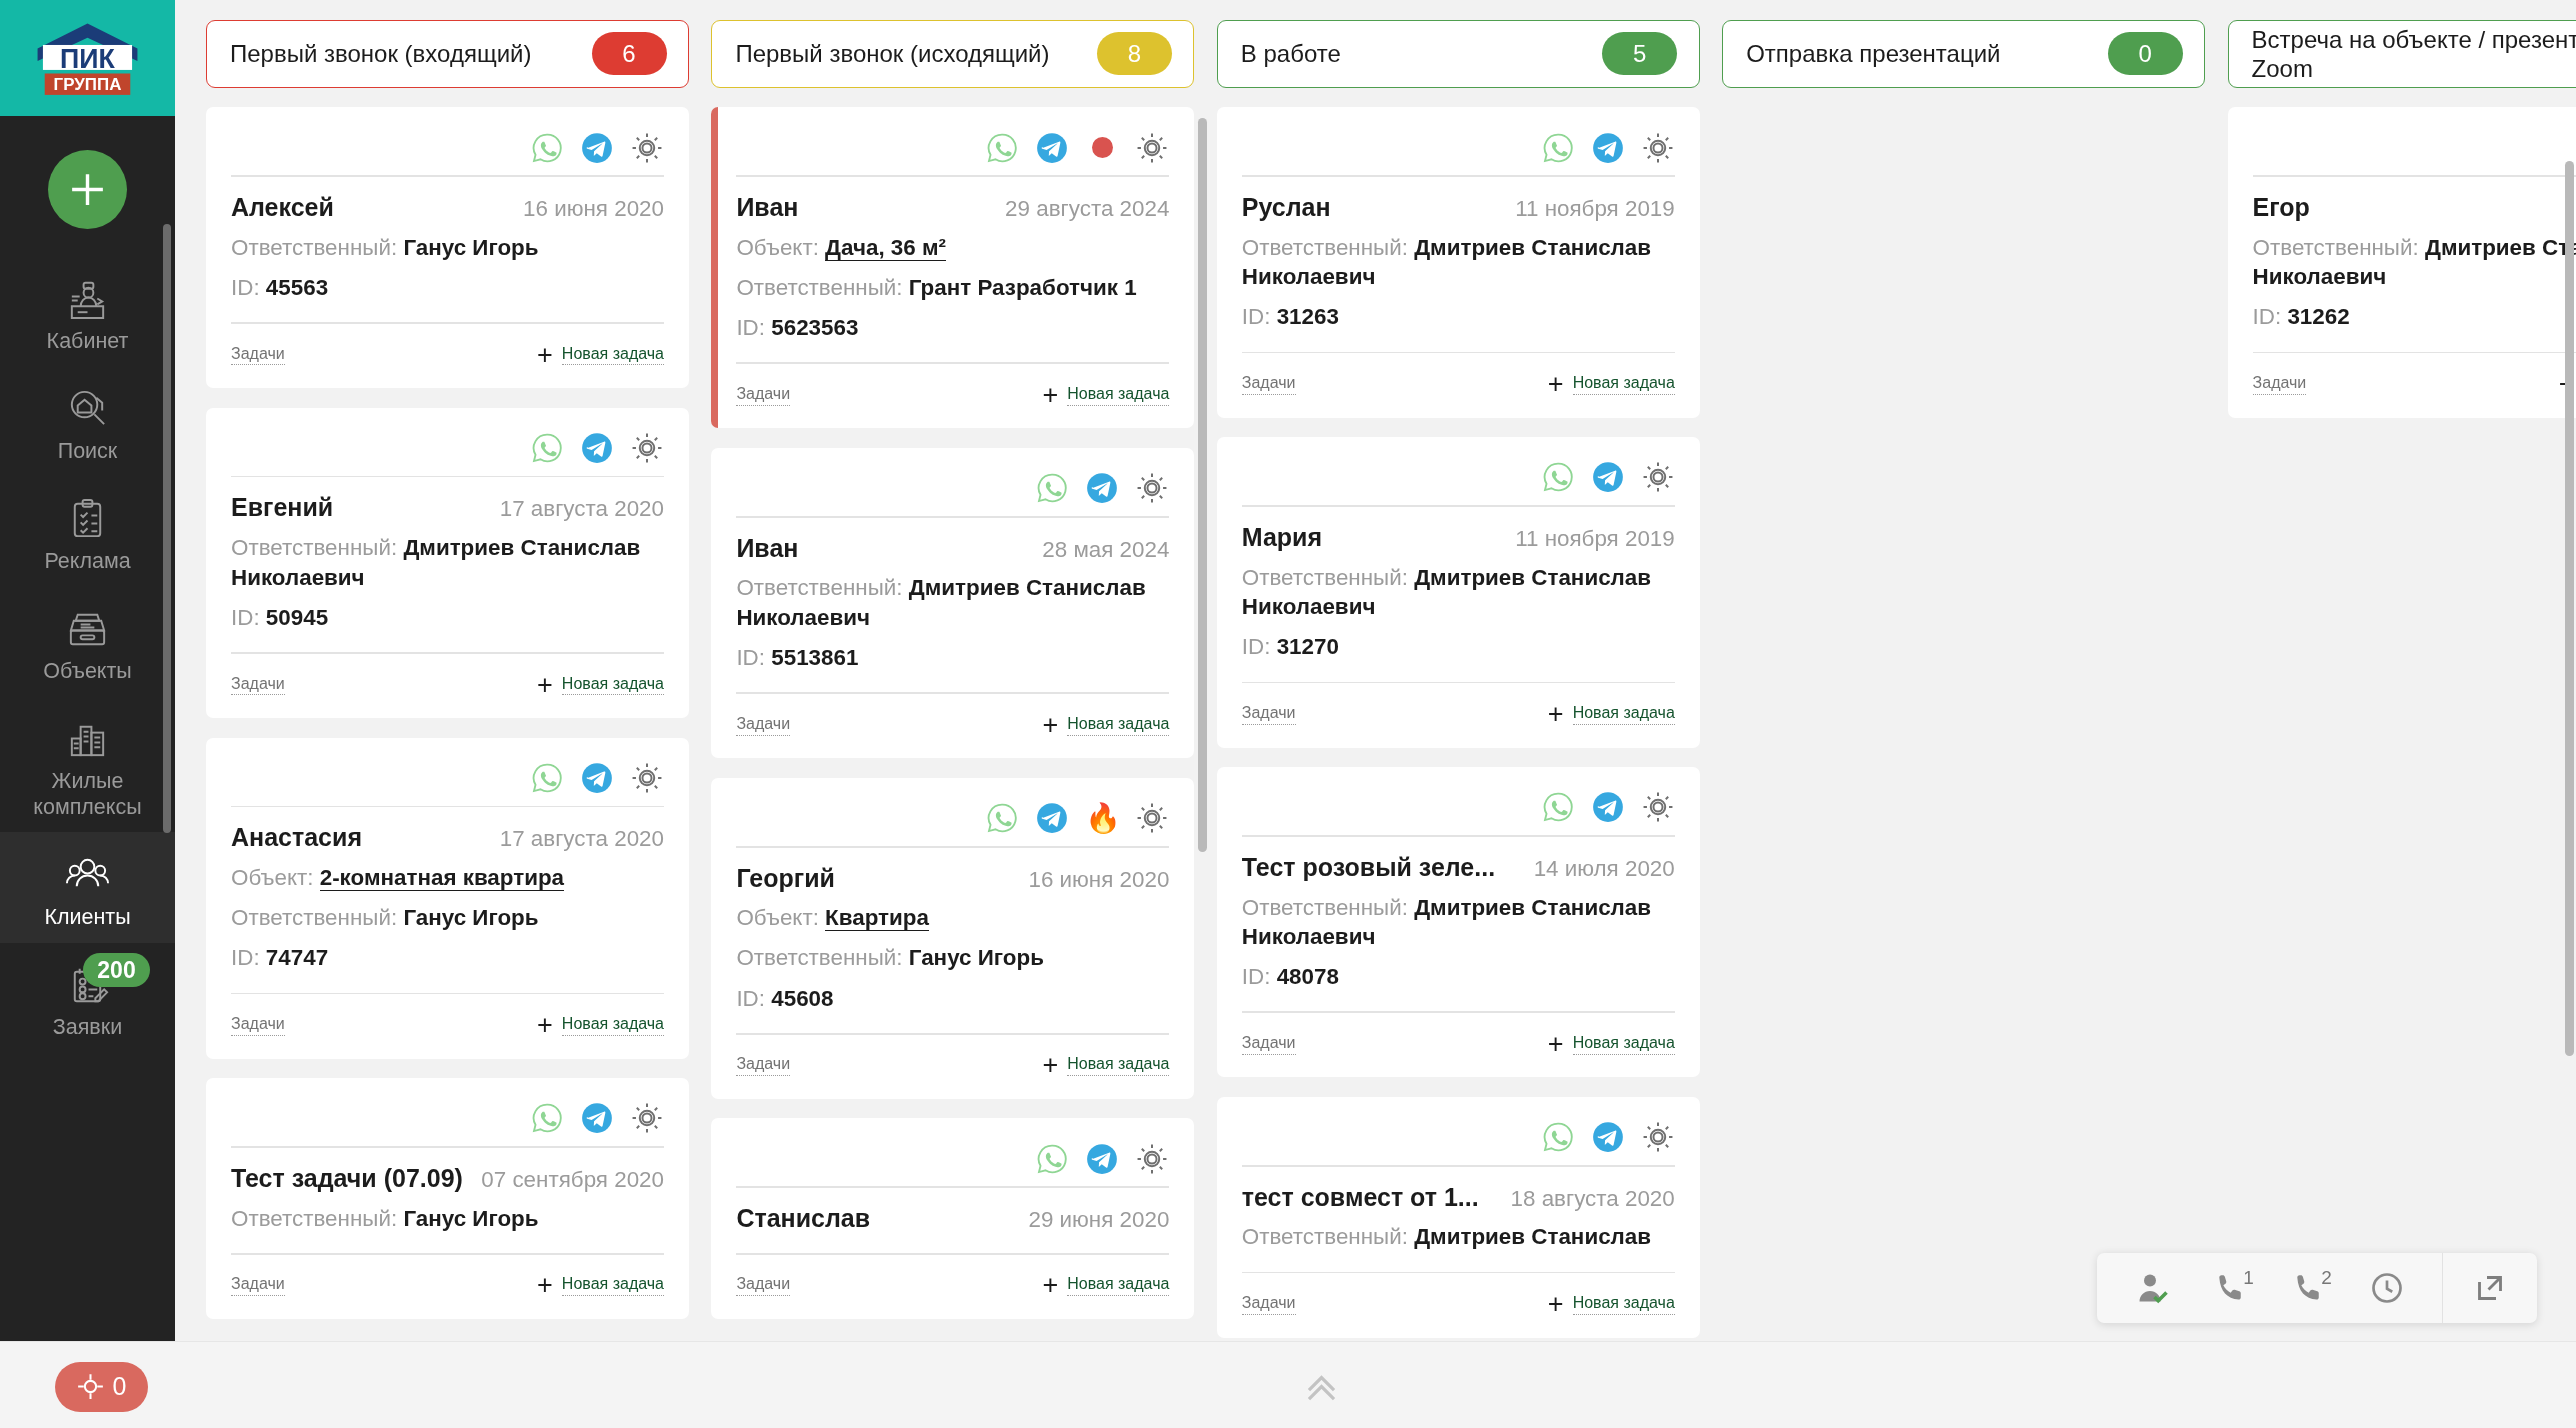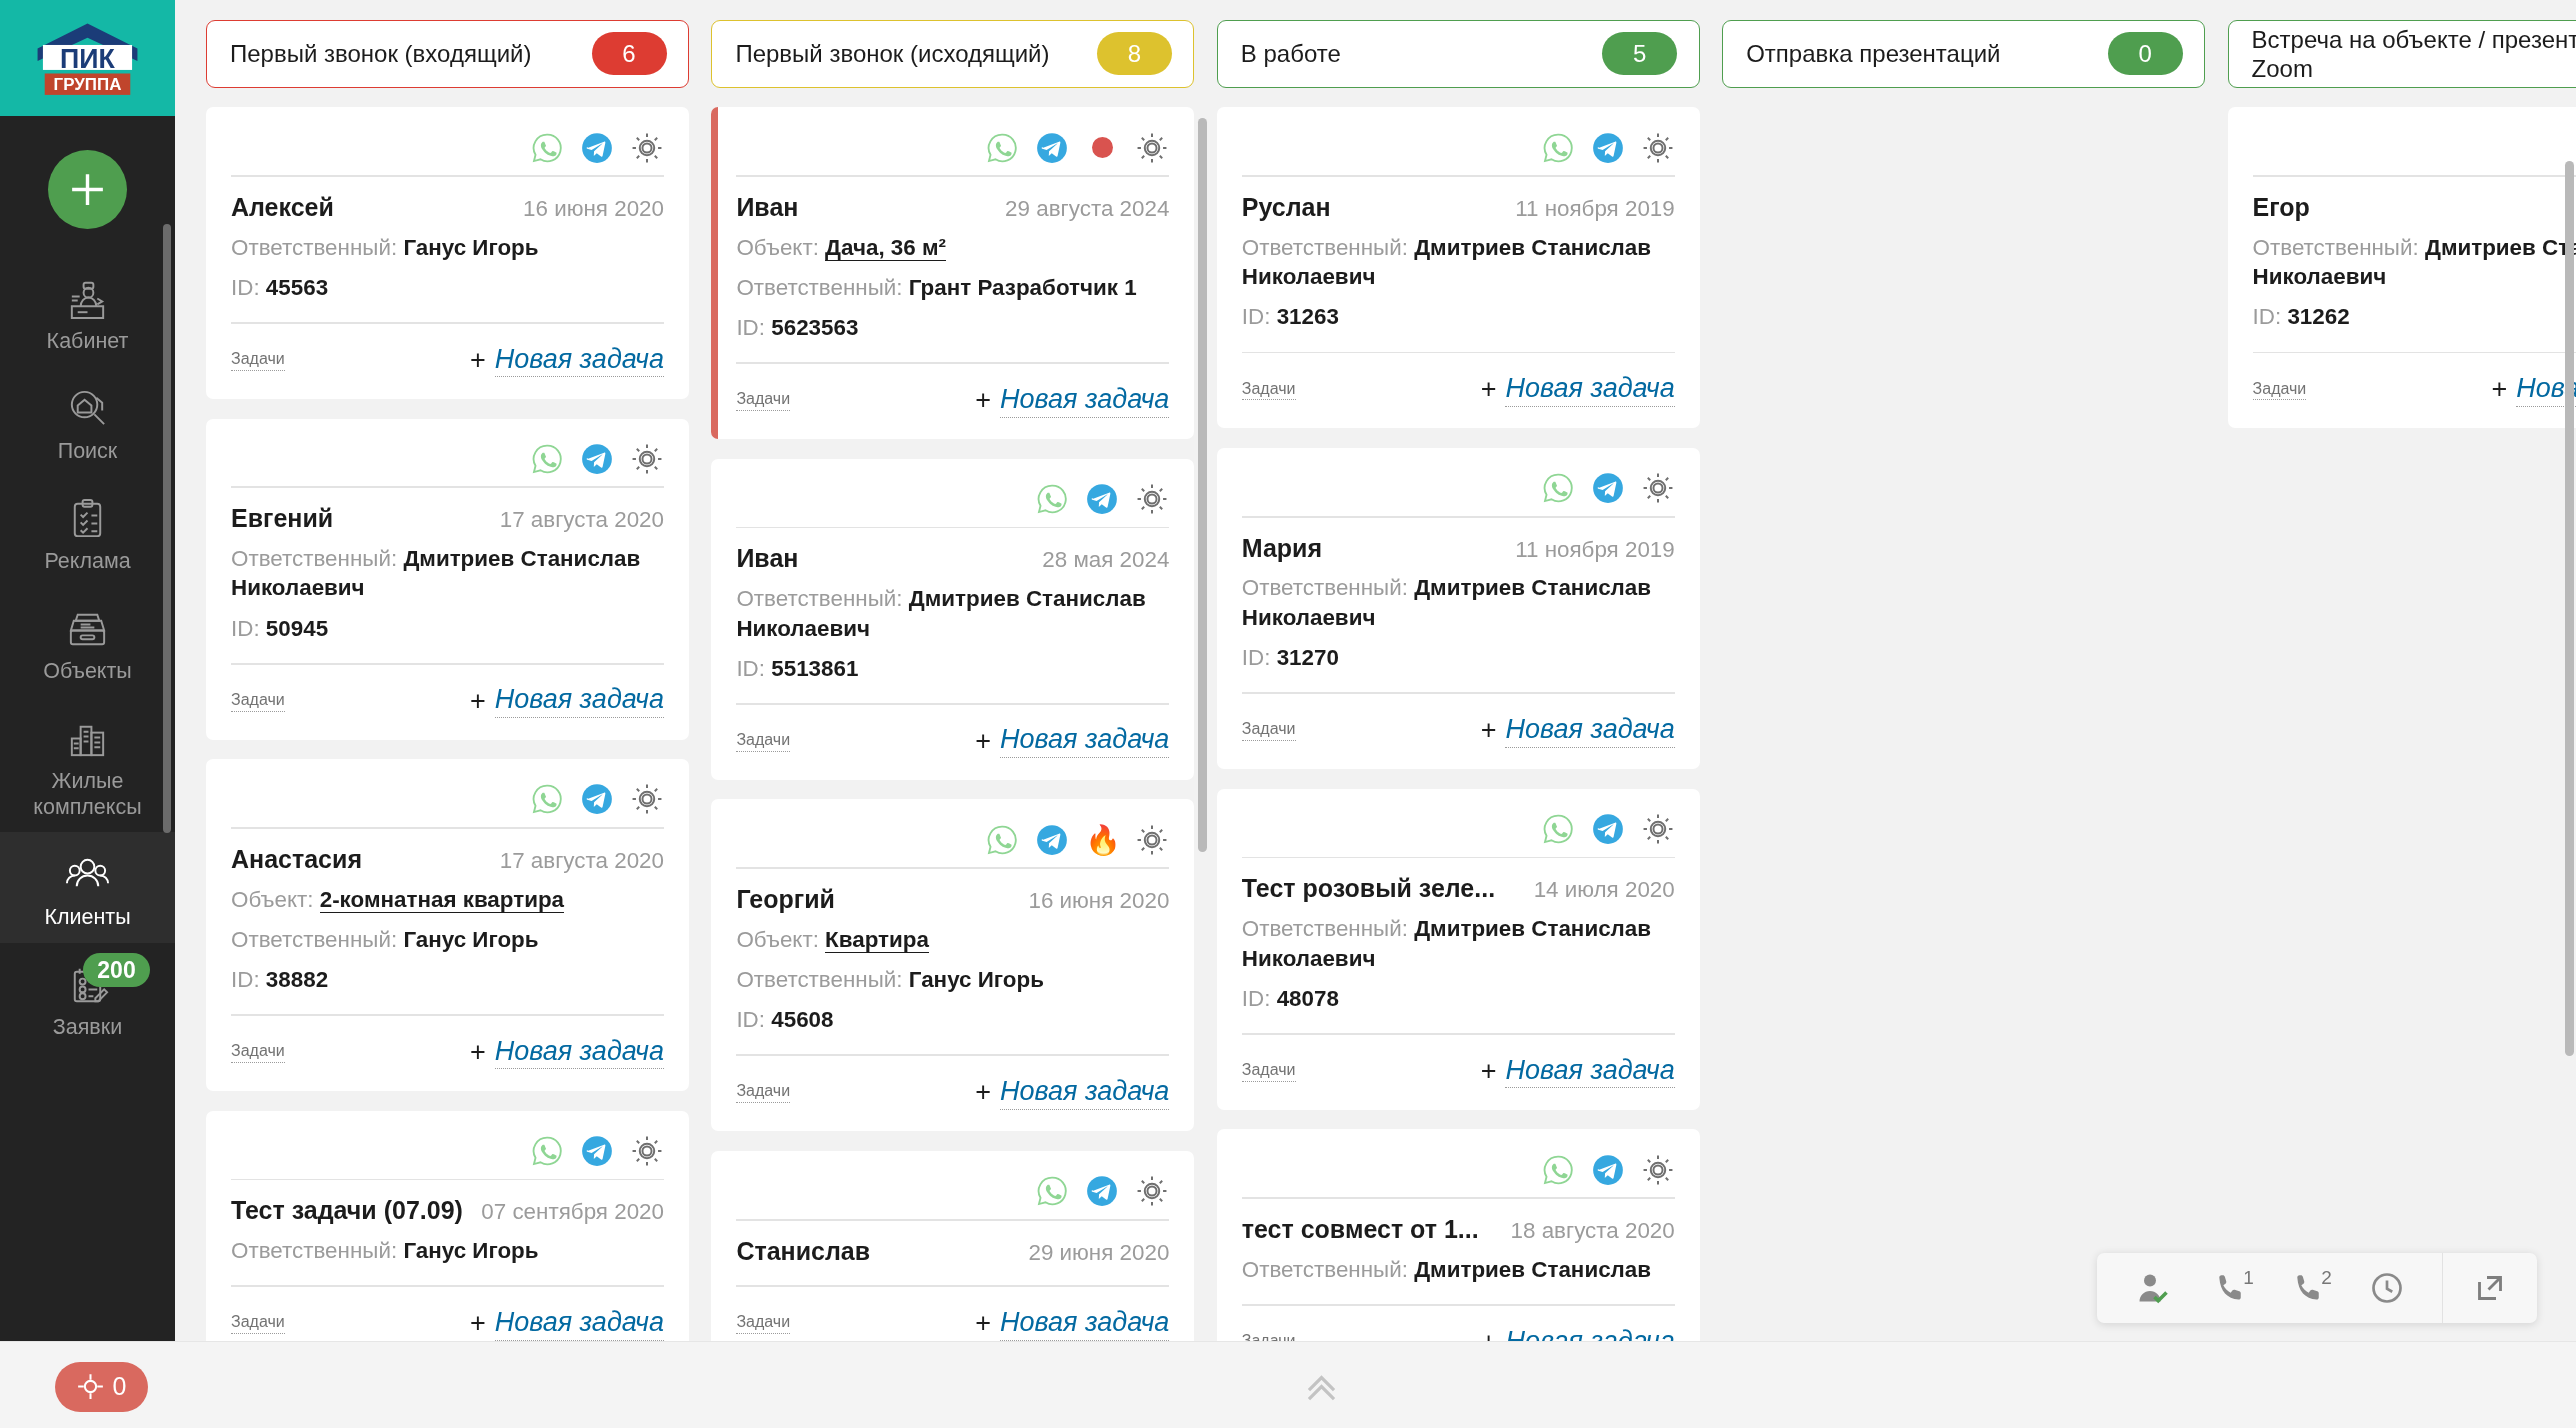--- a/index.html
+++ b/index.html
@@ -90,21 +90,21 @@
   .fv.link { font-weight: 700; border-bottom: 1.8px solid #1c1c1c; }
   .card-foot-sep { height: 1.8px; background: #e3e3e3; margin: 19.7px 0 0; }
   .card-foot { display: flex; justify-content: space-between; align-items: center; padding-top: 19.7px; }
   .tasks-link {
     font-size: 16px; color: #737373; cursor: pointer;
     border-bottom: 1.8px dotted #9b9b9b; padding-bottom: 1.8px;
   }
   .new-task { display: flex; align-items: center; gap: 9px; cursor: pointer; }
   .new-task .plus { font-size: 27px; color: #1c1c1c; line-height: 23px; }
   .new-task .nt-label {
-    font-size: 27px; color: #0369a1; border-bottom: 1.8px dotted #9b9b9b; padding-bottom: 1.8px; font-style: italic;
+    font-size: 16px; color: #14532d; border-bottom: 1.8px dotted #9b9b9b; padding-bottom: 1.8px;
   }
 
   
   .bottom-bar {
     position: absolute; left: 0; bottom: 0; width: 2576px; height: 88px;
     background: #f4f4f4; z-index: 8; border-top: 0.9px solid #e6e6e6;
   }
   .target-pill {
     position: absolute; left: 55px; top: 19.7px; height: 50px;
     background: #d9695f; border-radius: 27px; color: #fff;
@@ -349,21 +349,21 @@
                   <path d="M12 1.8v2.4M12 19.8v2.4M1.8 12h2.4M19.8 12h2.4M4.8 4.8l1.7 1.7M17.5 17.5l1.7 1.7M19.2 4.8l-1.7 1.7M6.5 17.5l-1.7 1.7"></path>
                 </svg>
               </div>
               <div class="card-sep"></div>
               <div class="card-row-top">
                 <span class="card-name">Анастасия</span>
                 <span class="card-date">17 августа 2020</span>
               </div>
               <div class="card-field"><span class="fl">Объект:</span> <span class="fv link">2-комнатная квартира</span></div>
               <div class="card-field"><span class="fl">Ответственный:</span> <span class="fv">Ганус Игорь</span></div>
-              <div class="card-field"><span class="fl">ID:</span> <span class="fv">38882</span></div>
+              <div class="card-field"><span class="fl">ID:</span> <span class="fv">74747</span></div>
               <div class="card-foot-sep"></div>
               <div class="card-foot">
                 <span class="tasks-link">Задачи</span>
                 <span class="new-task">
                   <span class="plus">+</span>
                   <span class="nt-label">Новая задача</span>
                 </span>
               </div>
             </article>
             <article class="card">

